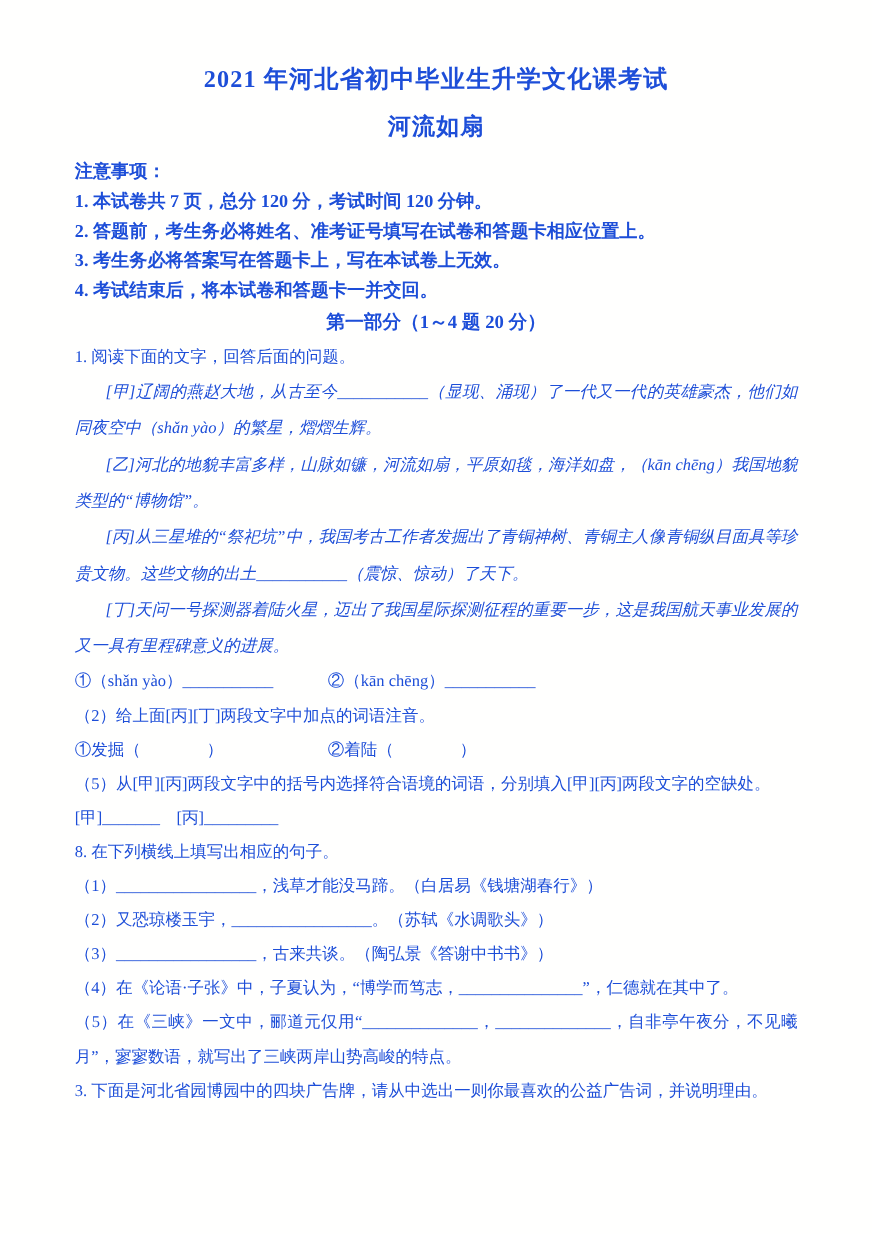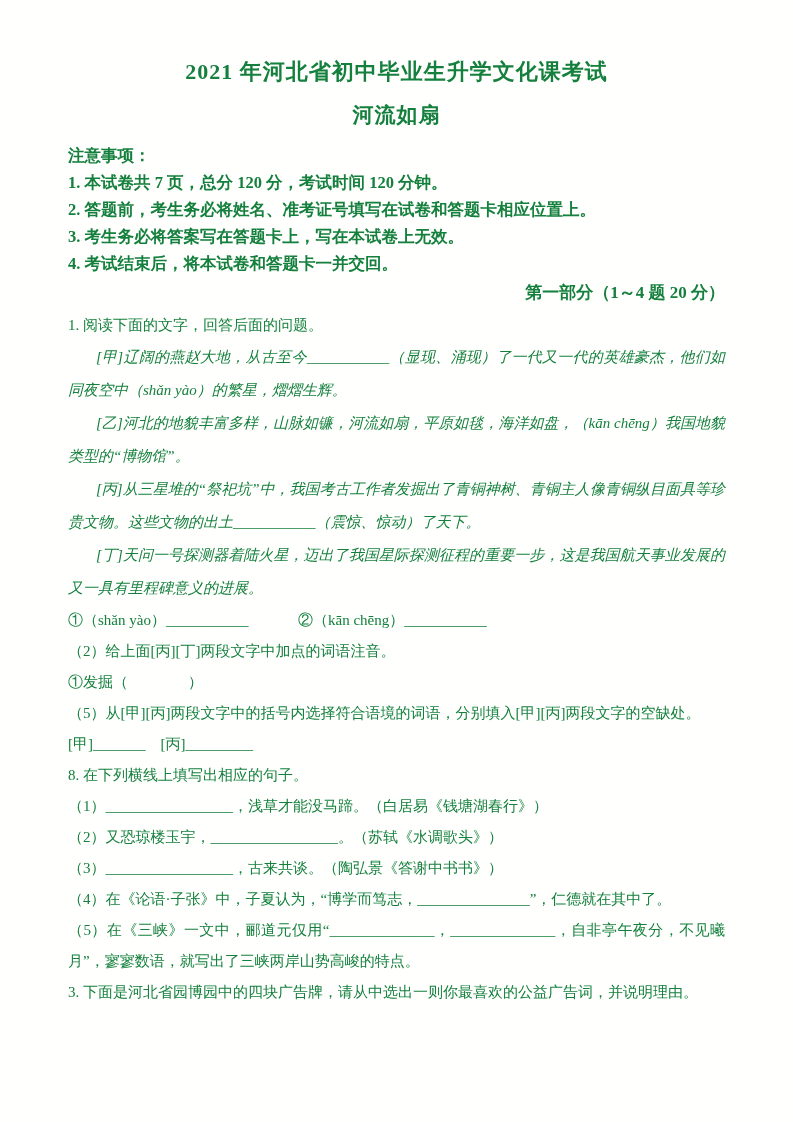--- a/index.html
+++ b/index.html
@@ -6,21 +6,21 @@
     margin: 0;
     padding: 0;
     background: #ffffff;
   }
   .page {
     position: relative;
     width: 793px;
     height: 1122px;
     margin: 0 auto;
     background: #fffffe;
-    color: #15803d;
+    color: #1d4ed8;
     font-family: "Liberation Serif", "DejaVu Serif", serif;
     font-size: 15px;
     box-sizing: border-box;
     padding: 56px 68px 40px 68px;
     overflow: hidden;
   }
   .title {
     margin: 0;
     text-align: center;
     font-size: 22px;
@@ -40,21 +40,21 @@
     margin-top: 12px;
   }
   .notes p {
     margin: 0;
     font-weight: bold;
     font-size: 16.5px;
     line-height: 27px;
   }
   .section-heading {
     margin: 2px 0 4px 0;
-    text-align: right;
+    text-align: center;
     font-weight: bold;
     font-size: 17px;
     line-height: 27px;
   }
   .stem, .item, .blank-line {
     margin: 0;
     line-height: 31px;
   }
   .para {
     margin: 0;
@@ -99,20 +99,21 @@
   <p class="para">[丁]天问一号探测器着陆火星，迈出了我国星际探测征程的重要一步，这是我国航天事业发展的又一具有里程碑意义的进展。</p>
 
   <div class="two-col">
     <span>①（shǎn yào）___________</span>
     <span>②（kān chēng）___________</span>
   </div>
 
   <p class="stem">（2）给上面[丙][丁]两段文字中加点的词语注音。</p>
   <div class="two-col">
     <span>①发掘（　　　　）</span>
+    <span>②着陆（　　　　）</span>
   </div>
 
   <p class="stem">（5）从[甲][丙]两段文字中的括号内选择符合语境的词语，分别填入[甲][丙]两段文字的空缺处。</p>
   <p class="blank-line">[甲]_______　[丙]_________</p>
 
   <p class="stem">8. 在下列横线上填写出相应的句子。</p>
   <p class="item">（1）_________________，浅草才能没马蹄。（白居易《钱塘湖春行》）</p>
   <p class="item">（2）又恐琼楼玉宇，_________________。（苏轼《水调歌头》）</p>
   <p class="item">（3）_________________，古来共谈。（陶弘景《答谢中书书》）</p>
   <p class="item">（4）在《论语·子张》中，子夏认为，“博学而笃志，_______________”，仁德就在其中了。</p>

